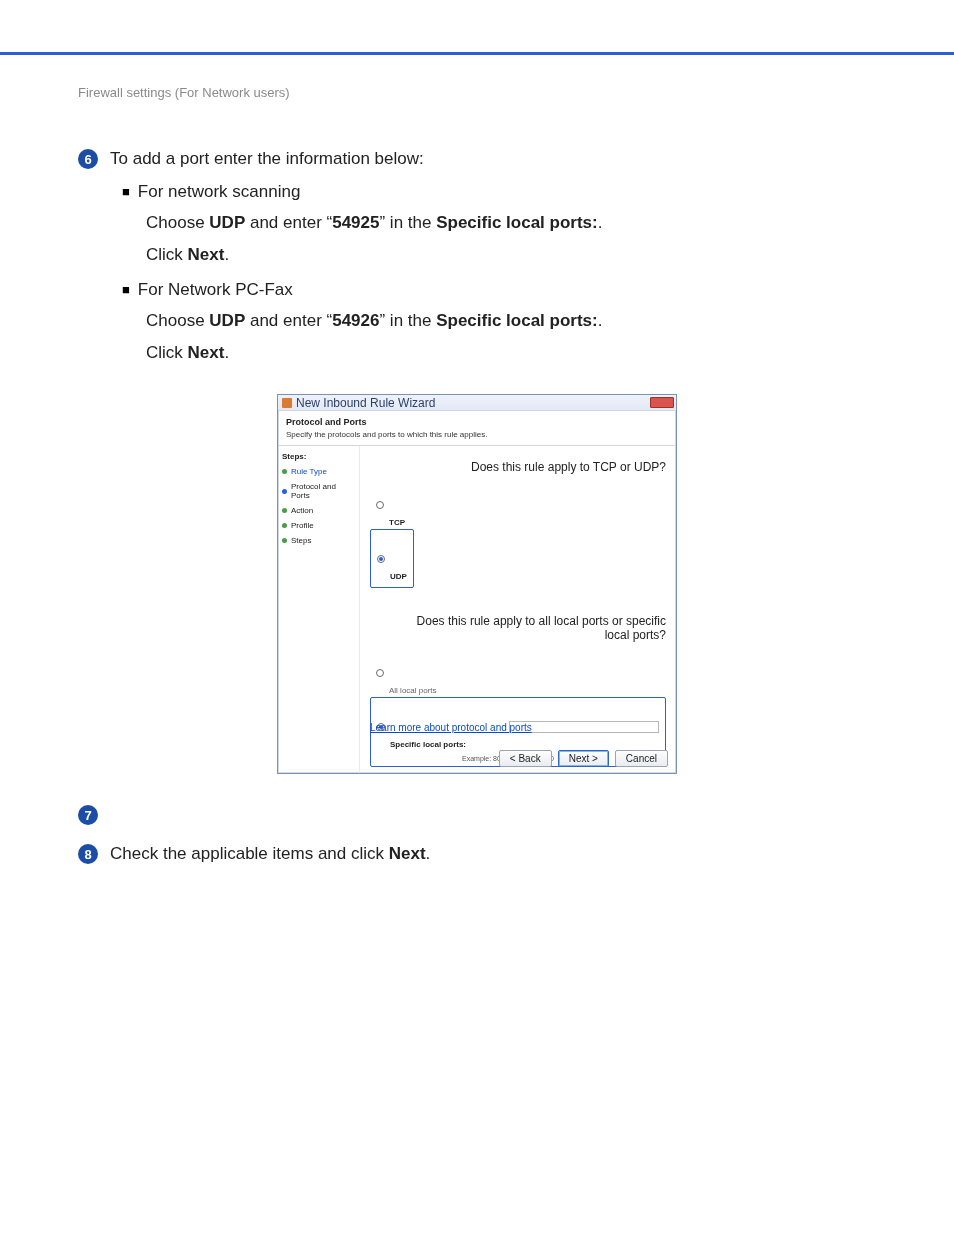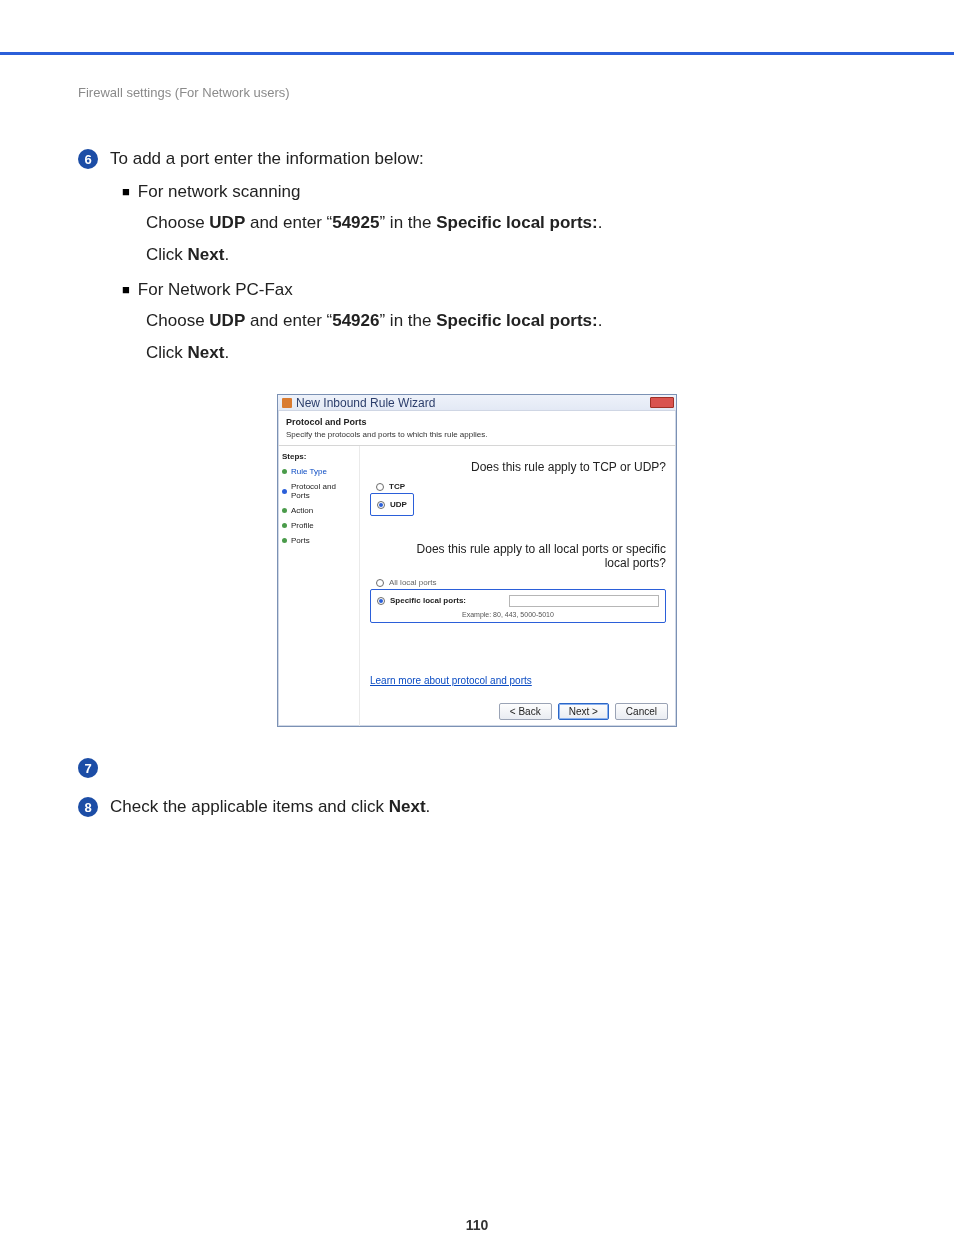--- a/index.html
+++ b/index.html
@@ -52,21 +52,21 @@
   .wiz-step-line { display: flex; align-items: center; gap: 4px; margin: 6px 0; }
   .ws-dot { width: 5px; height: 5px; border-radius: 50%; background: #4a9b4a; display: inline-block; flex-shrink: 0;}
   .ws-dot.blue { background: #2b5fd9; }
   .ws-active { color: #0a4bc3; }
   .wiz-main { flex: 1; padding: 10px 10px 6px 10px; position: relative; }
   .wiz-q { font-size: 12px; margin: 4px 0 6px 0; text-align: right; }
   .radio-box { border: 1px solid #2b5fd9; border-radius: 2px; padding: 4px 6px; margin-bottom: 4px; }
   .radio-row { display: flex; align-items: center; gap: 5px; font-size: 8px; padding: 2px 0;}
   .radio { width: 8px; height: 8px; border: 1px solid #6b6b6b; border-radius: 50%; display: inline-flex; align-items: center; justify-content: center;}
   .radio.checked::after { content: ""; width: 4px; height: 4px; background: #2b5fd9; border-radius: 50%; }
-  .radio-label { font-weight: bold; }
+  .radio-label { font-weight: bold; margin-top: 36px; }
   .specific-box { border: 1px solid #2b5fd9; border-radius: 2px; padding: 4px 6px; }
   .specific-top { display: flex; align-items: center; gap: 5px; }
   .port-input { border: 1px solid #b6b6b6; height: 12px; width: 150px; margin-left: auto; background: #fff; }
   .port-example { font-size: 7px; color: #555; margin: 4px 0 0 85px; }
   .learn-link { position: absolute; left: 10px; bottom: 40px; color: #0a4bc3; text-decoration: underline; font-size: 10px;}
   .wiz-buttons { position: absolute; right: 8px; bottom: 6px; display: flex; gap: 6px; }
   .wiz-btn { font-size: 10px; padding: 2px 10px; border: 1px solid #9aa3b5; background: linear-gradient(#fdfdfd,#e9ecf2); border-radius: 2px; margin-top: 32px; }
   .wiz-btn.primary { border: 1px solid #2b66c7; box-shadow: 0 0 0 1px #8cb2ee inset; }
   .page-num-bar { display: flex; justify-content: flex-end; align-items: center; margin-top: 398px; padding: 0 2px; gap: 6px; flex-direction: column;}
   .page-num { font-weight: bold; font-size: 14px; color: #333; }
@@ -141,21 +141,21 @@
           <div class="wiz-step-line">
               <span class="ws-dot"></span>
               <span>Action</span>
             </div>
           <div class="wiz-step-line">
               <span class="ws-dot"></span>
               <span>Profile</span>
             </div>
           <div class="wiz-step-line">
               <span class="ws-dot"></span>
-              <span>Ports</span>
+              <span>Steps</span>
             </div>
         </div>
         <div class="wiz-main">
           <div class="wiz-q">Does this rule apply to TCP or UDP?</div>
           <div class="radio-row" style="padding-left:6px;">
             <span class="radio"></span>
             <span class="radio-label">TCP</span>
           </div>
           <div class="radio-box" style="display:inline-block;">
             <div class="radio-row">

